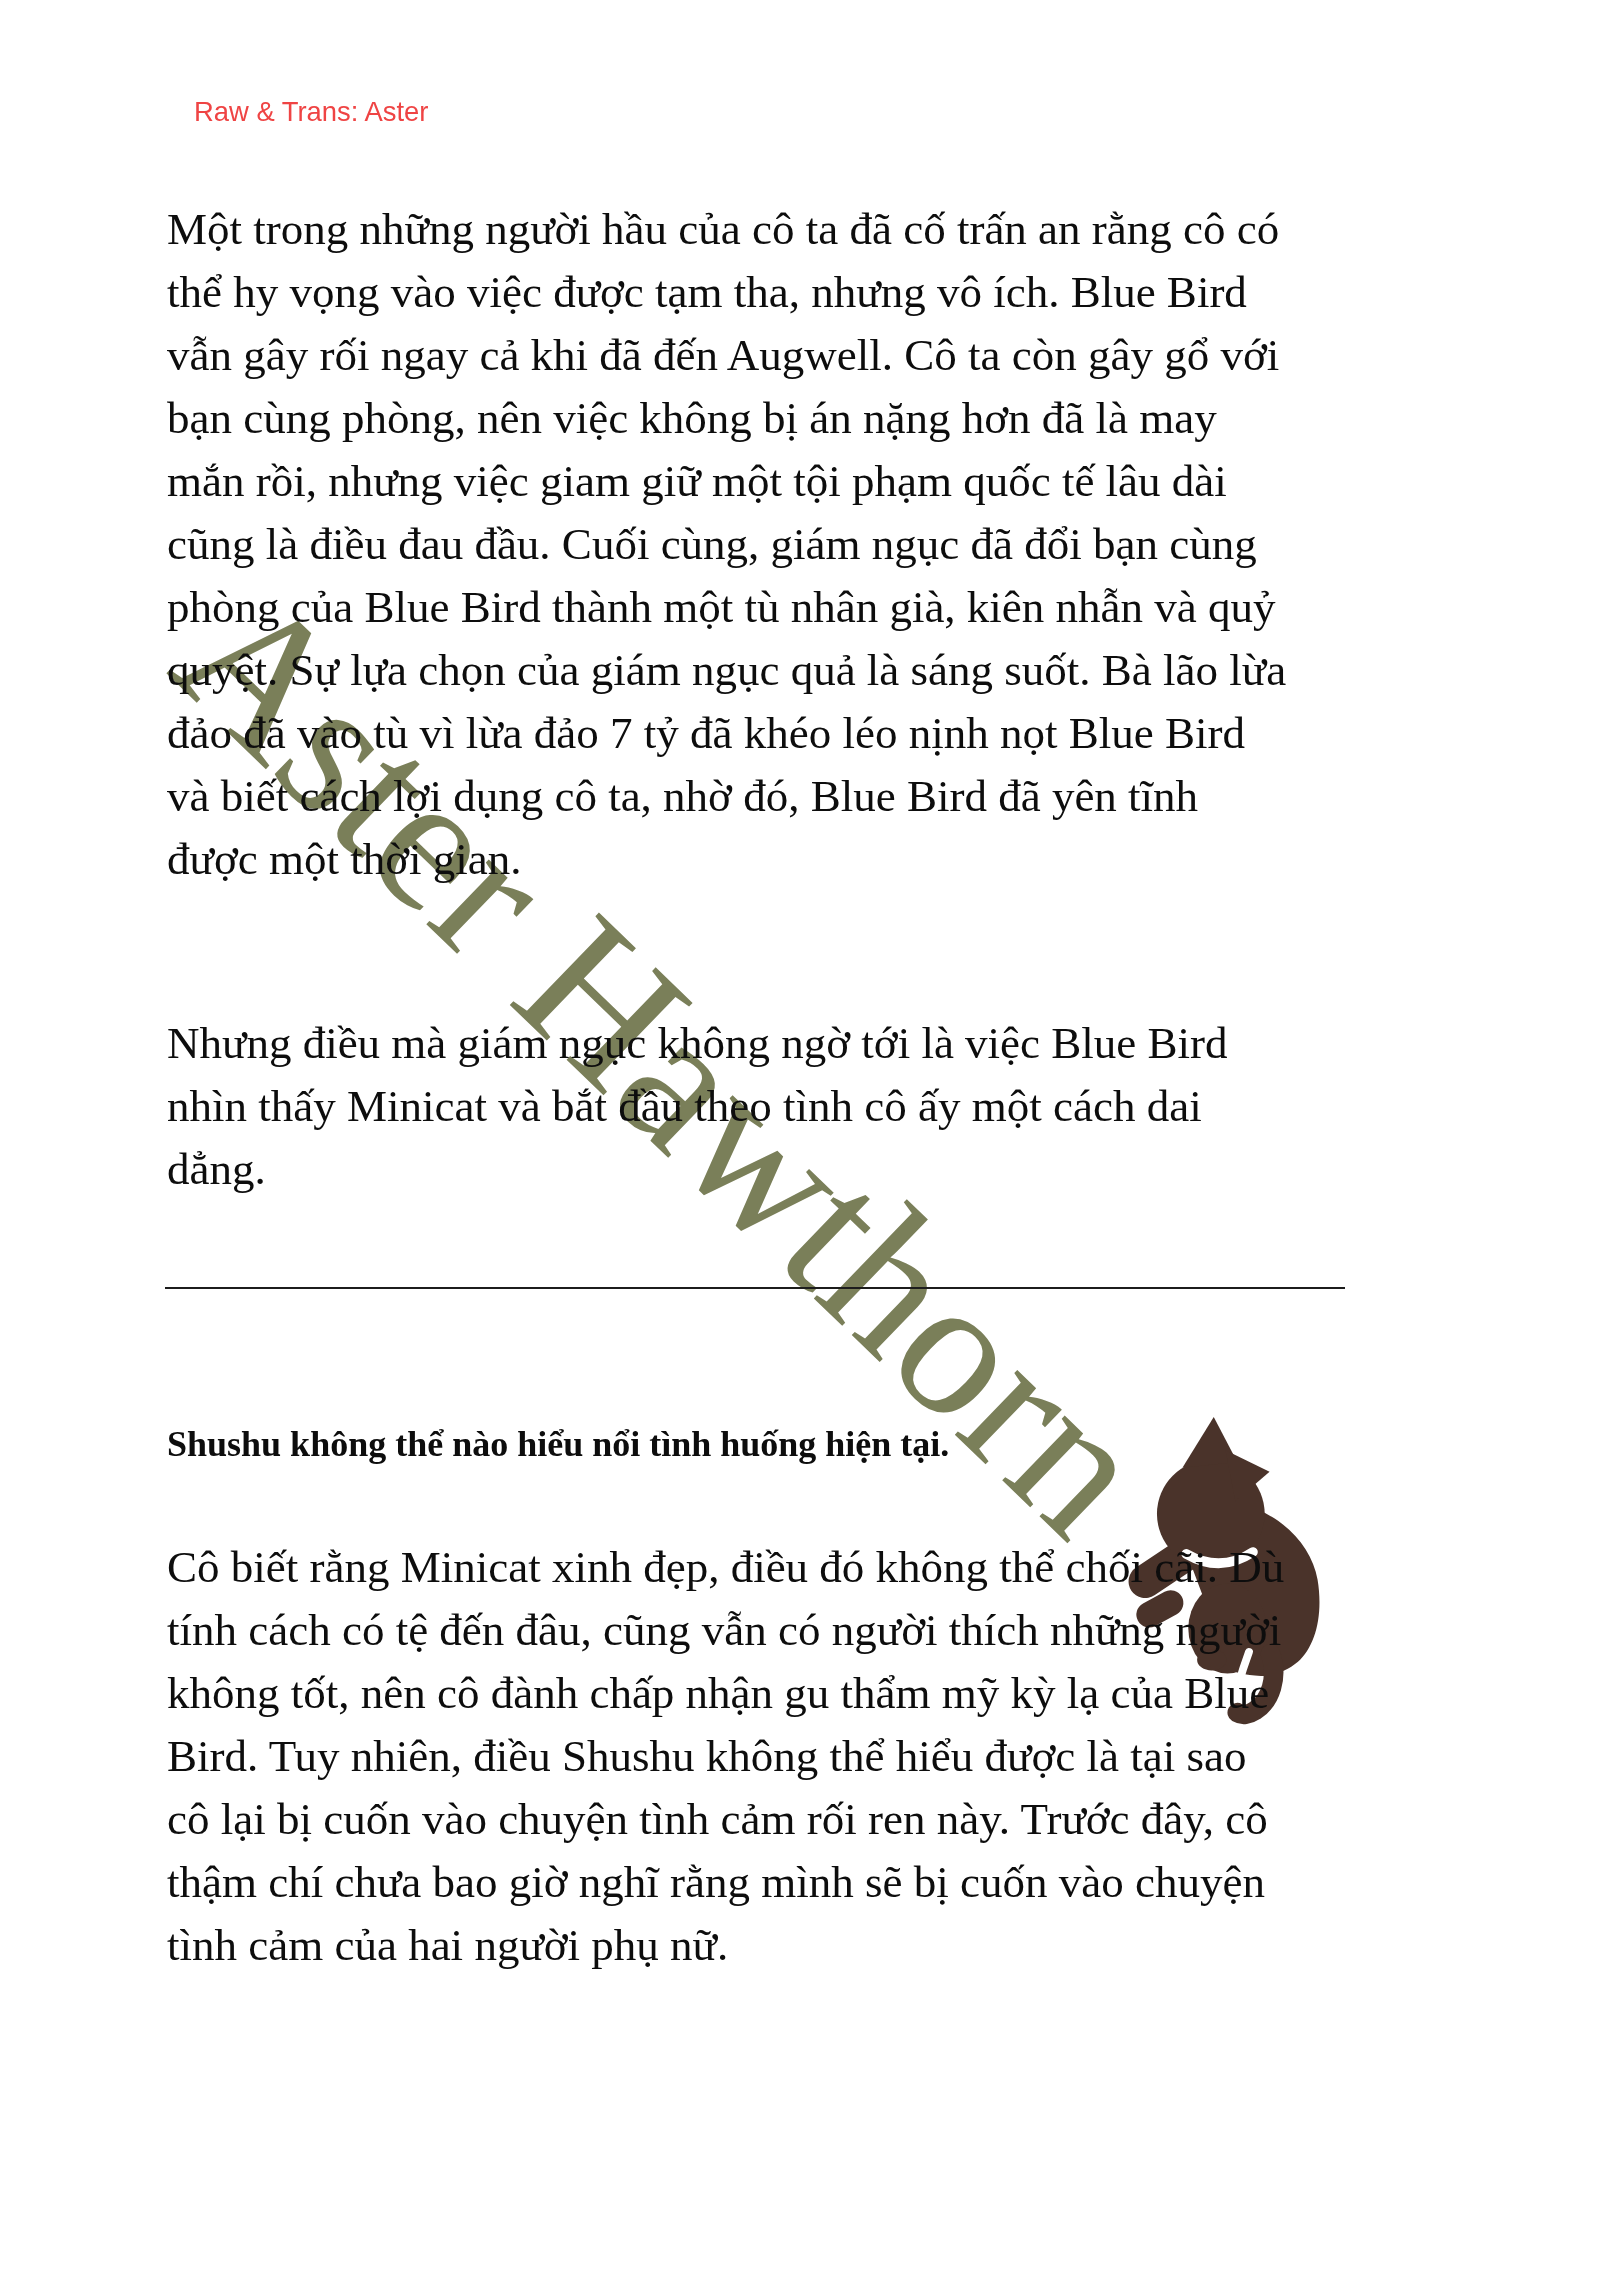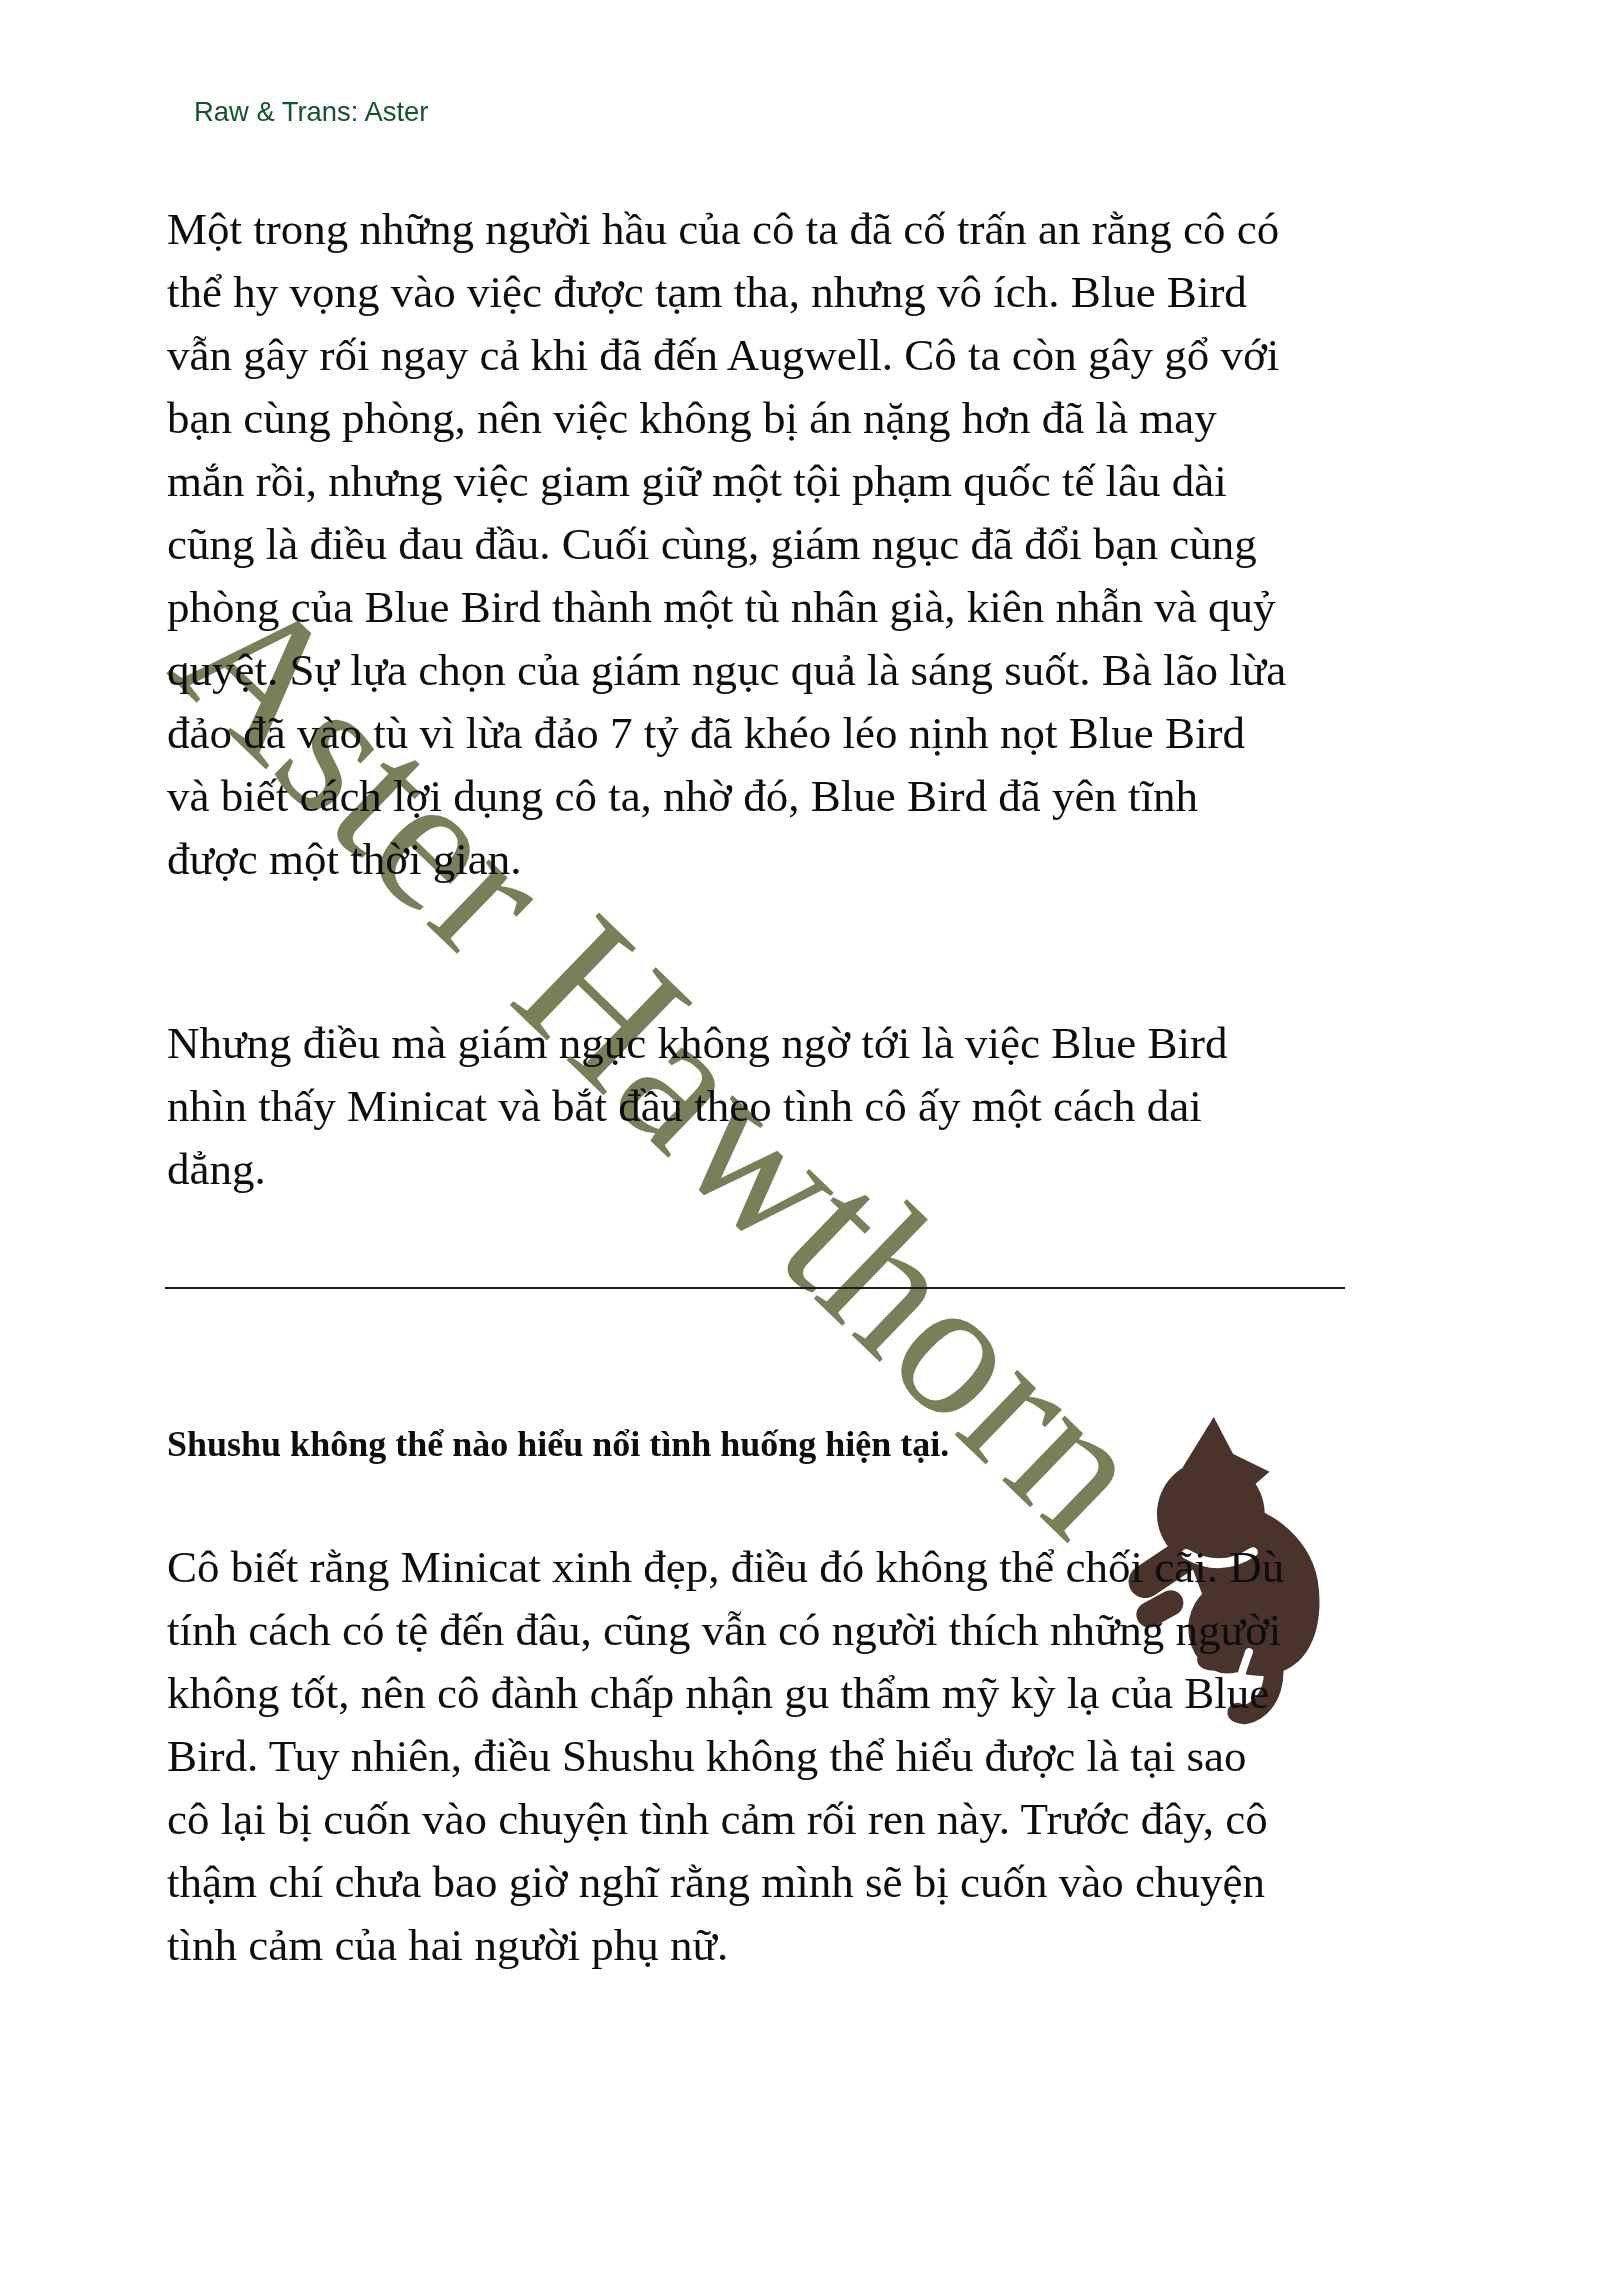--- a/index.html
+++ b/index.html
@@ -11,21 +11,21 @@
     overflow: hidden;
     font-family: "Liberation Serif", serif;
     color: var(--text, #0d0d0d);
   }
   .credit {
     position: absolute;
     left: 194px; top: 95px;
     font-family: "Liberation Sans", sans-serif;
     font-size: 27.4px;
     line-height: 33px;
-    color: #14532d;
+    color: #ef4444;
     z-index: 3;
     white-space: pre-line;
   }
   .body-text {
     position: absolute;
     left: 167px;
     width: 1372px;
     font-size: 45px;
     line-height: 63px;
     white-space: pre-line;

